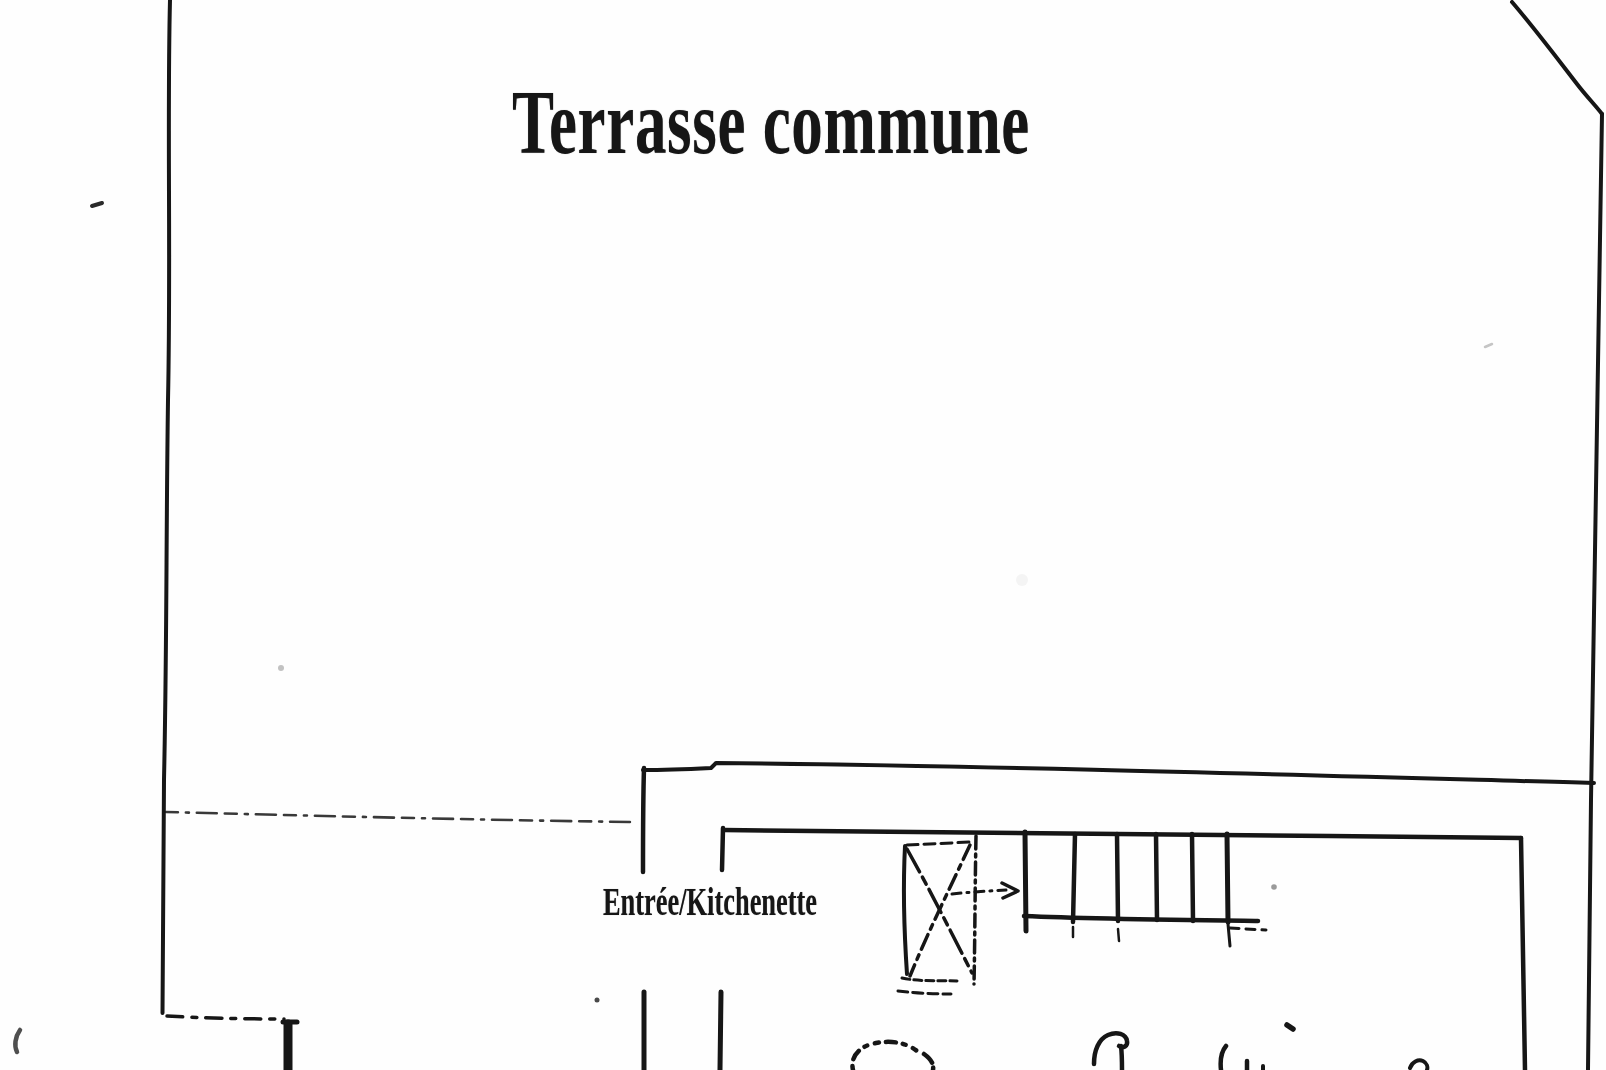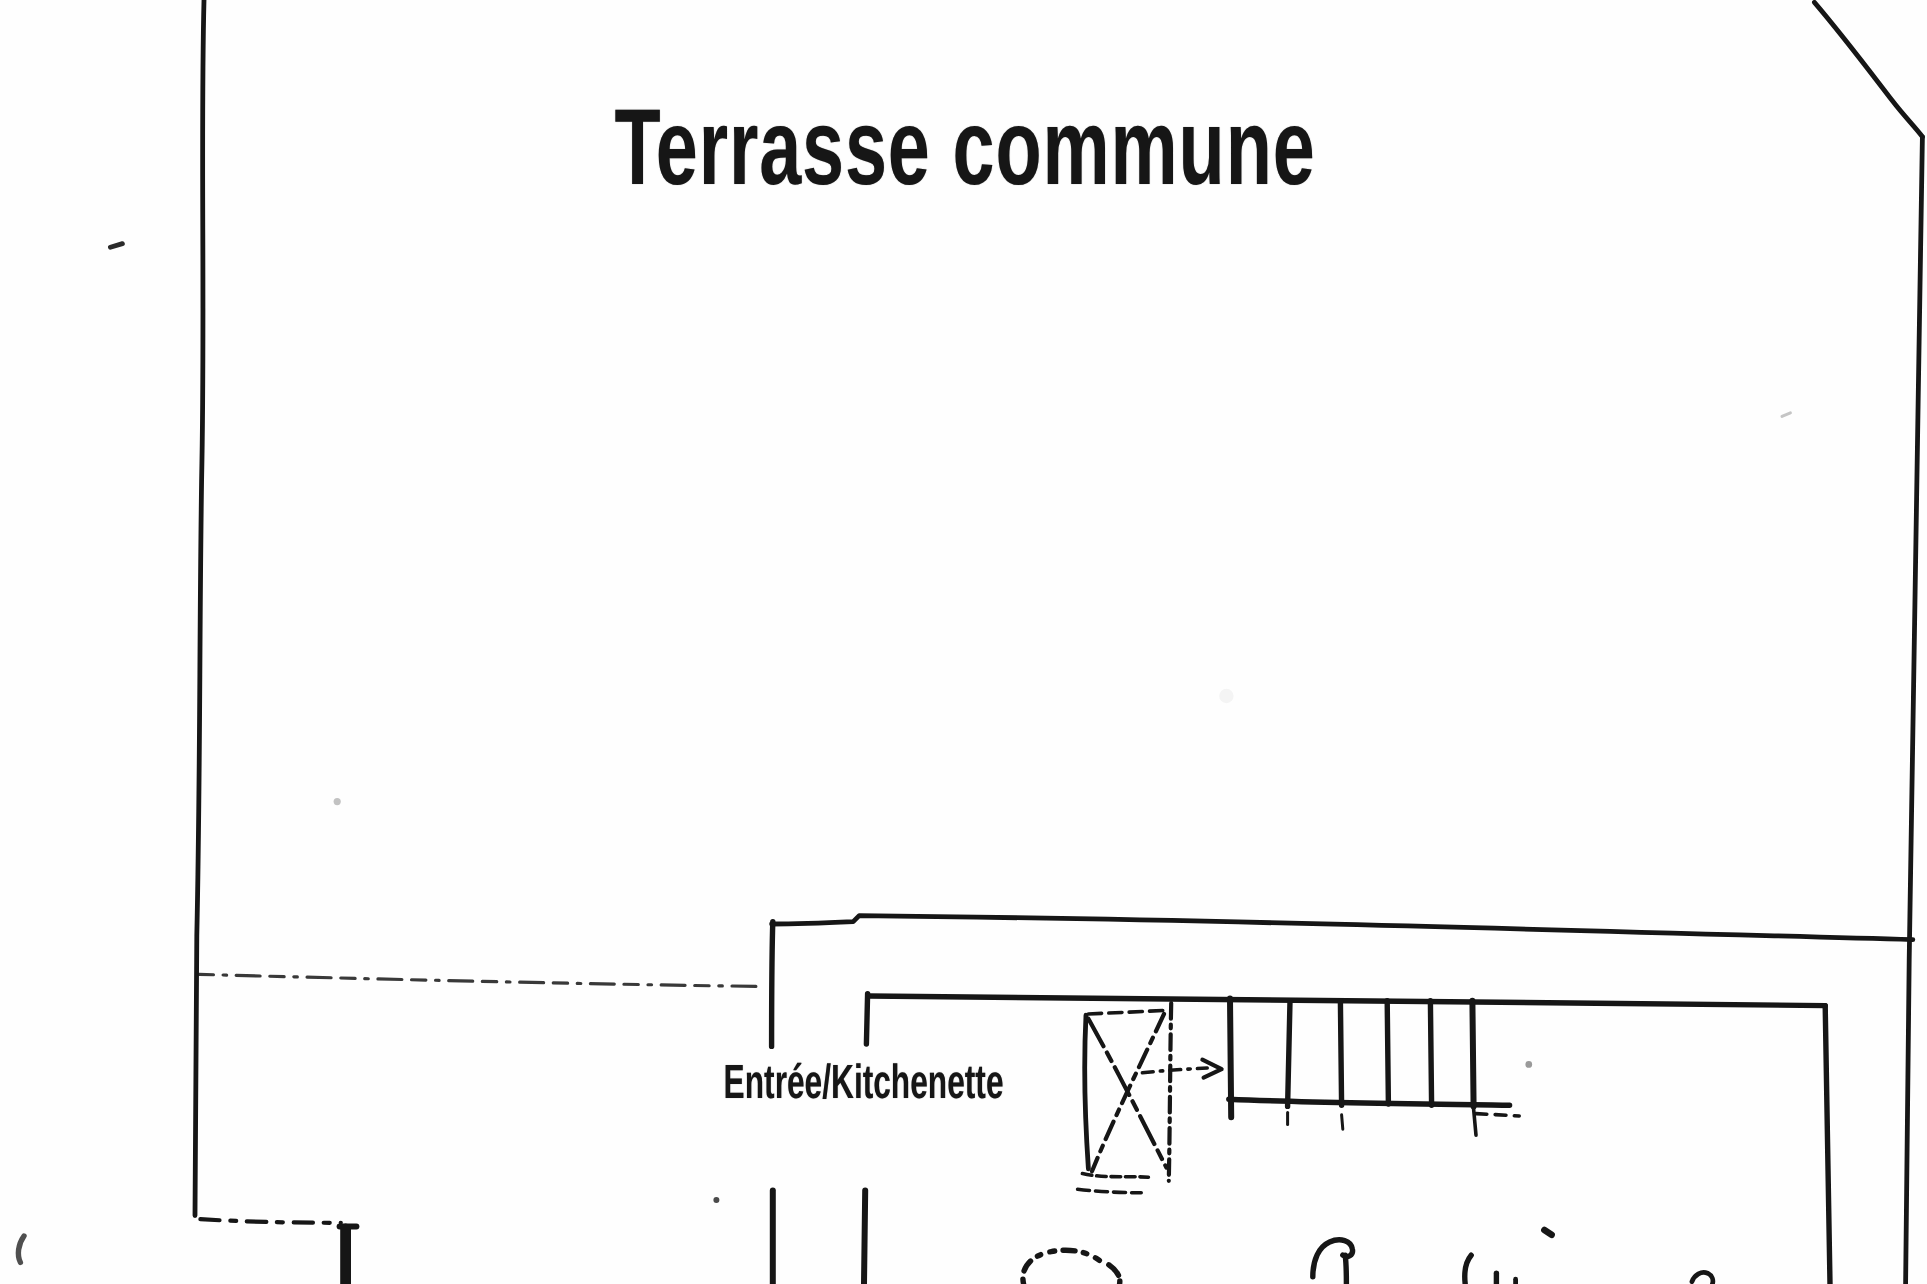--- a/index.html
+++ b/index.html
@@ -1,21 +1,21 @@
 <!DOCTYPE html>
 <html><head>
 <meta charset="utf-8">
 <style>
   html,body{margin:0;padding:0;background:#e8e8e8;}
   .page{
     position:relative;
     width:1606px;height:1070px;
     background:var(--paper,#fefefe);
     overflow:hidden;
-    font-family:Liberation Sans, sans-serif;
+    font-family:Liberation Serif, serif;
   }
   svg.plan{position:absolute;left:0;top:0;}
   .ink{stroke:var(--ink,#161616);fill:none;stroke-linecap:round;stroke-linejoin:round;}
   .label{
     position:absolute;
     color:var(--ink,#161616);
     font-weight:bold;
     white-space:nowrap;
     line-height:1;
     transform-origin:left top;

